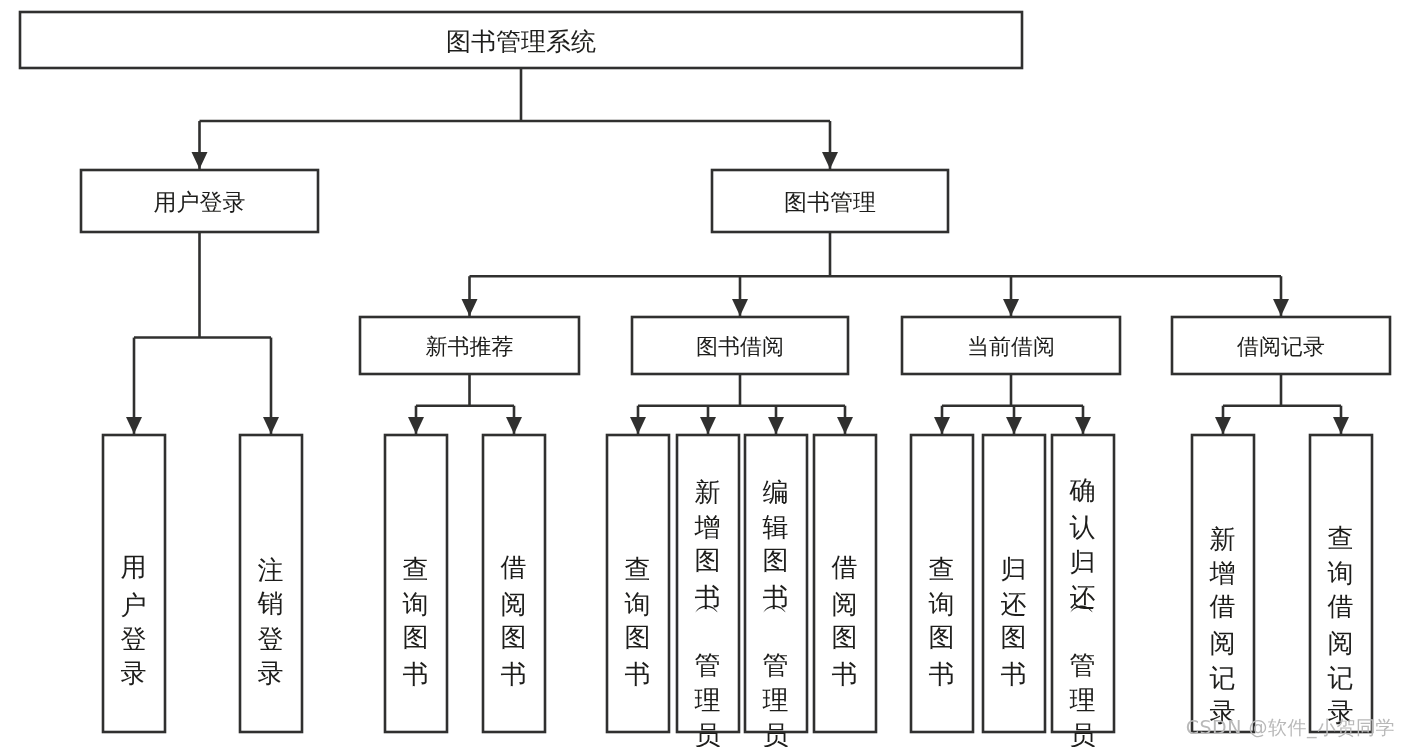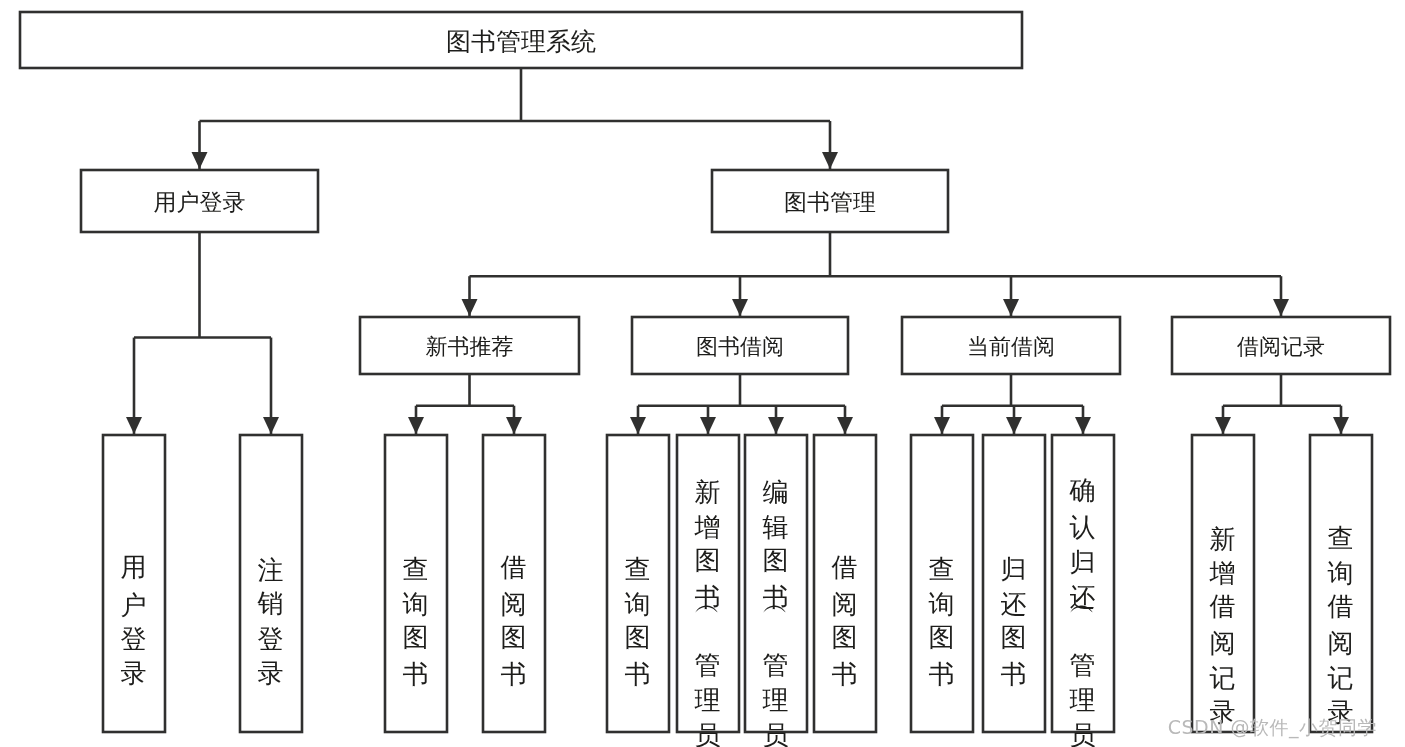--- a/index.html
+++ b/index.html
@@ -48,21 +48,21 @@
     stroke: #30302f;
     stroke-width: 2.6;
     fill: none;
   }
   .arrow-head {
     fill: #30302f;
     stroke: none;
   }
   .watermark {
     position: absolute;
-    right: 28px;
+    right: 10px;
     bottom: 6px;
     font-family: "DejaVu Sans", "Liberation Sans", sans-serif;
     font-size: 19px;
     color: #b9b9b9;
     white-space: nowrap;
     letter-spacing: 0.5px;
     pointer-events: none;
   }
 </style>
 </head>

